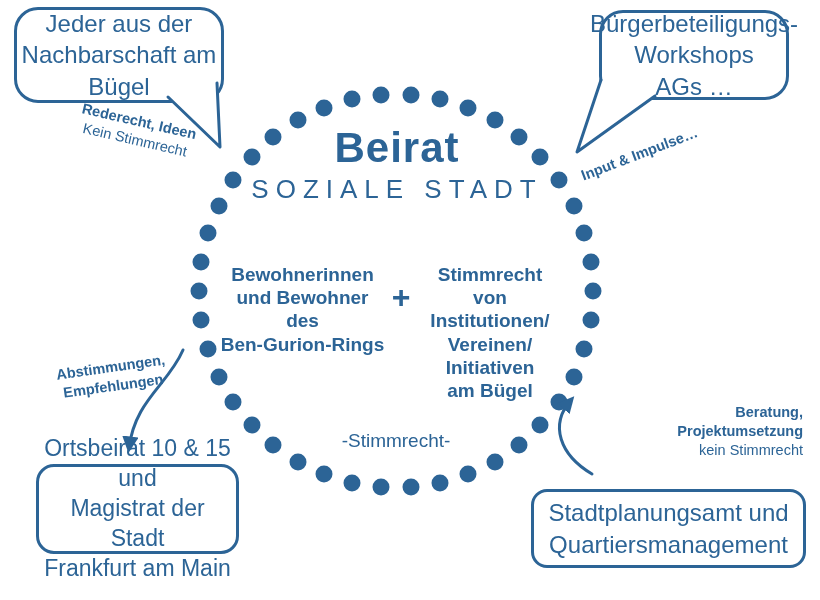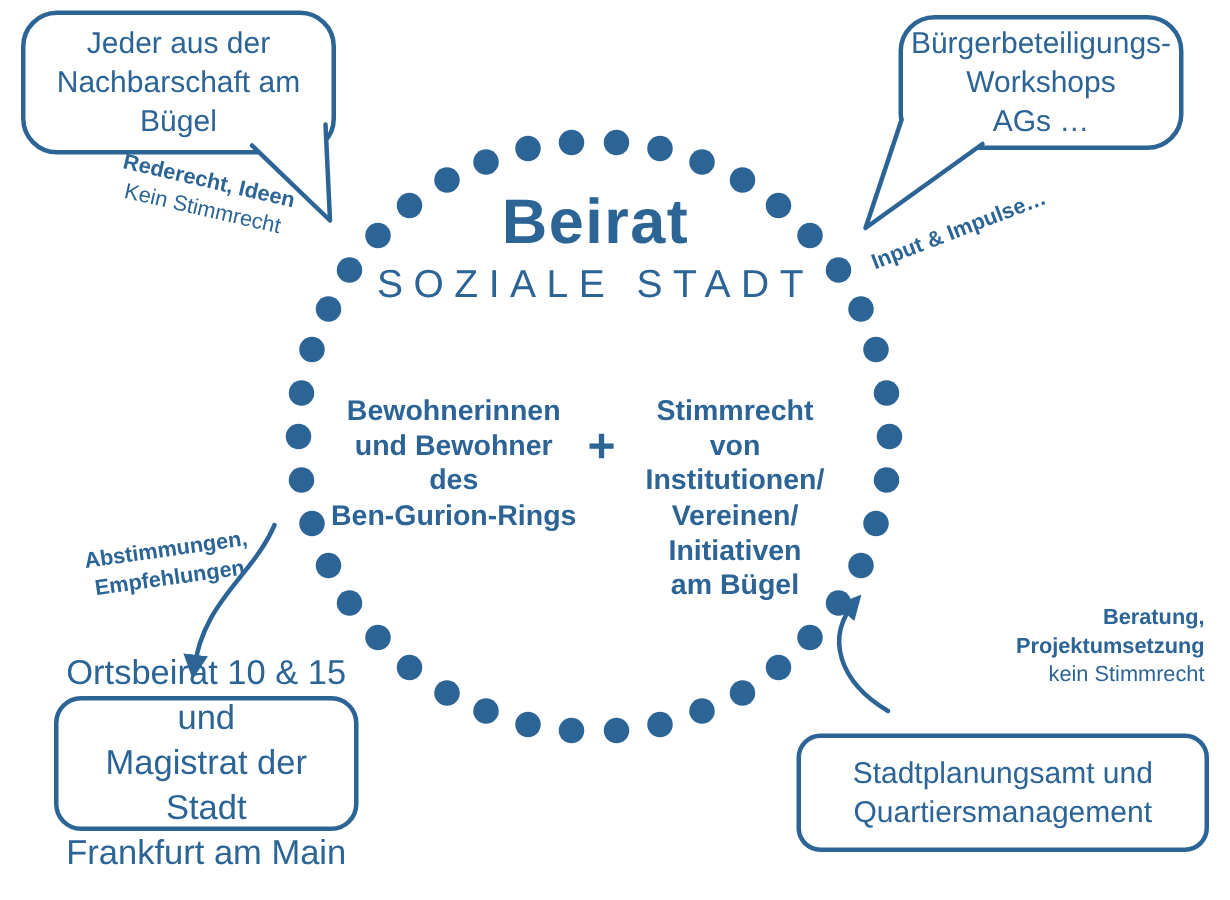--- a/index.html
+++ b/index.html
@@ -20,21 +20,21 @@
   .group{position:absolute;font-size:19px;line-height:1.22;text-align:center;white-space:pre-line;z-index:2;font-weight:bold;}
   .left-group{left:215px;top:263px;width:175px;}
   .right-group{left:415px;top:263px;width:150px;}
   .plus{position:absolute;left:386px;top:279px;width:30px;text-align:center;
         font-size:32px;font-weight:bold;z-index:2;}
   .voting{position:absolute;left:296px;top:430px;width:200px;text-align:center;font-size:19px;z-index:2;}
 
   
   .bubble{position:absolute;box-sizing:border-box;border:3px solid var(--primary);background:#fff;
           border-radius:24px;display:flex;align-items:center;justify-content:center;
-          text-align:center;font-size:20px;line-height:1.3;white-space:pre-line;z-index:2;padding:0 3px;}
+          text-align:center;font-size:24px;line-height:1.3;white-space:pre-line;z-index:2;padding:0 3px;}
   .tl{left:14px;top:7px;width:210px;height:96px;}
   .tr{left:599px;top:10px;width:190px;height:90px;}
   .bl{left:36px;top:464px;width:203px;height:90px;border-radius:18px;font-size:23px;}
   .br{left:531px;top:489px;width:275px;height:79px;border-radius:16px;}
 
   
   .note{position:absolute;font-size:14.5px;line-height:1.3;z-index:2;}
   .note span{display:block;}
   .b{font-weight:bold;}
   .note-tl{left:66px;top:112px;width:142px;transform:rotate(13deg);text-align:center;}
@@ -109,20 +109,21 @@
 und Bewohner
 des
 Ben-Gurion-Rings</div>
   <div class="plus">+</div>
   <div class="group right-group">Stimmrecht
 von
 Institutionen/
 Vereinen/
 Initiativen
 am Bügel</div>
+  <div class="voting">-Stimmrecht-</div>
 
   <div class="bubble tl">Jeder aus der
 Nachbarschaft am
 Bügel</div>
   <div class="bubble tr">Bürgerbeteiligungs-
 Workshops
 AGs …</div>
   <div class="bubble bl">Ortsbeirat 10 &amp; 15
 und
 Magistrat der Stadt

